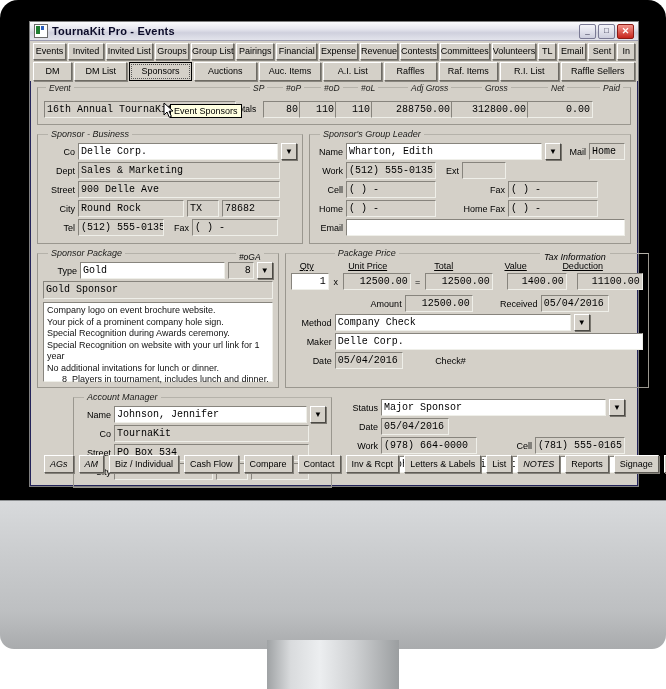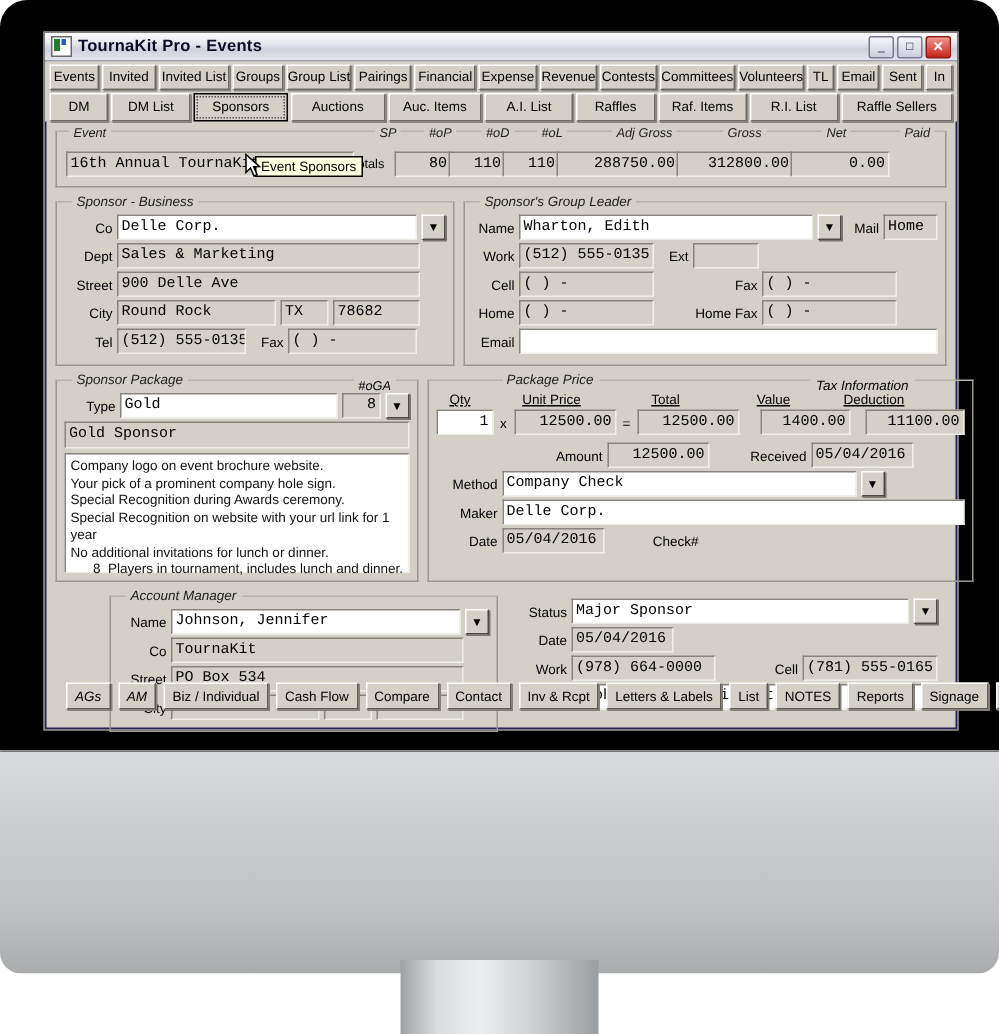--- a/index.html
+++ b/index.html
@@ -355,21 +355,21 @@
       <div id="btnbar">
           <div class="btn" style="width: 26px; font-style: italic;">AGs</div>
           <div class="btn" style="width: 26px; font-style: italic;">AM</div>
           <div class="btn" style="width: 72px;">Biz / Individual</div>
           <div class="btn" style="width: 54px;">Cash Flow</div>
           <div class="btn" style="width: 52px;">Compare</div>
           <div class="btn" style="width: 72px;">Contact</div>
           <div class="btn" style="width: 52px;">Inv &amp; Rcpt</div>
           <div class="btn" style="width: 80px;">Letters &amp; Labels</div>
           <div class="btn" style="width: 26px;">List</div>
-          <div class="btn" style="width: 40px;">NOTES</div>
+          <div class="btn" style="width: 40px; font-style: italic;">NOTES</div>
           <div class="btn" style="width: 46px;">Reports</div>
           <div class="btn" style="width: 44px;">Signage</div>
           <div class="btn" style="width: 40px;">Status</div>
         </div>
     </div>
 
     <svg id="cursor" width="13" height="18" viewBox="0 0 13 18">
       <path d="M1,1 L1,13 L4,10 L6.3,15.3 L8.4,14.4 L6.1,9.2 L10,9 Z" fill="#fff" stroke="#000" stroke-width="1"></path>
     </svg>
     <div id="tooltip">Event Sponsors</div>

